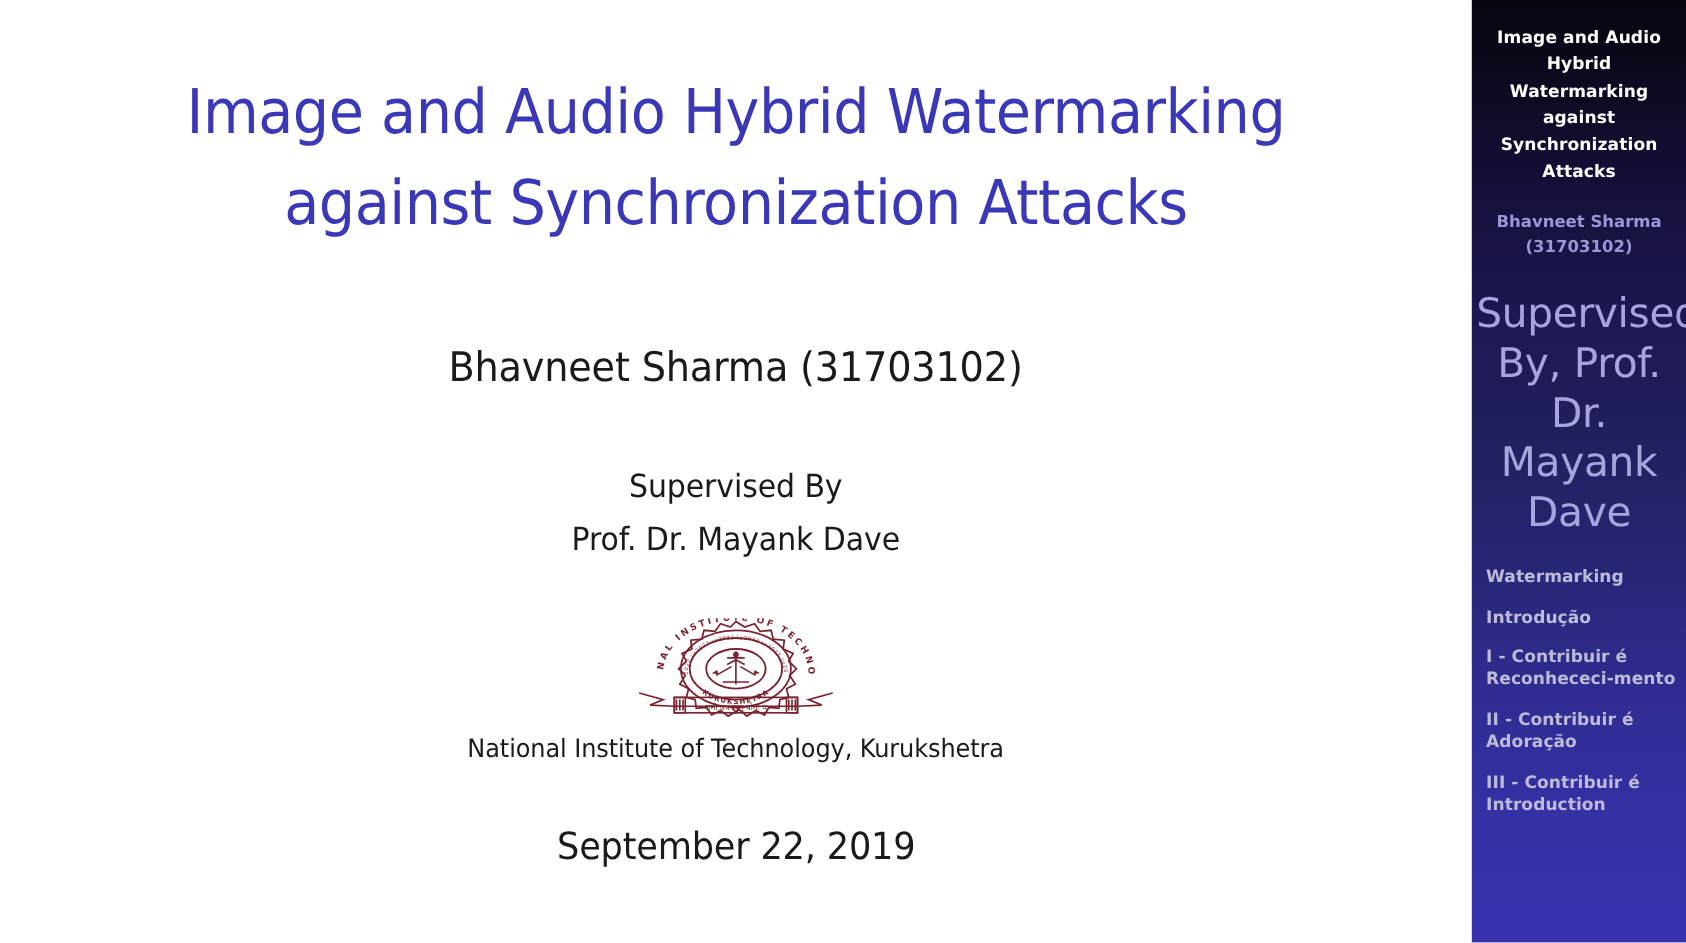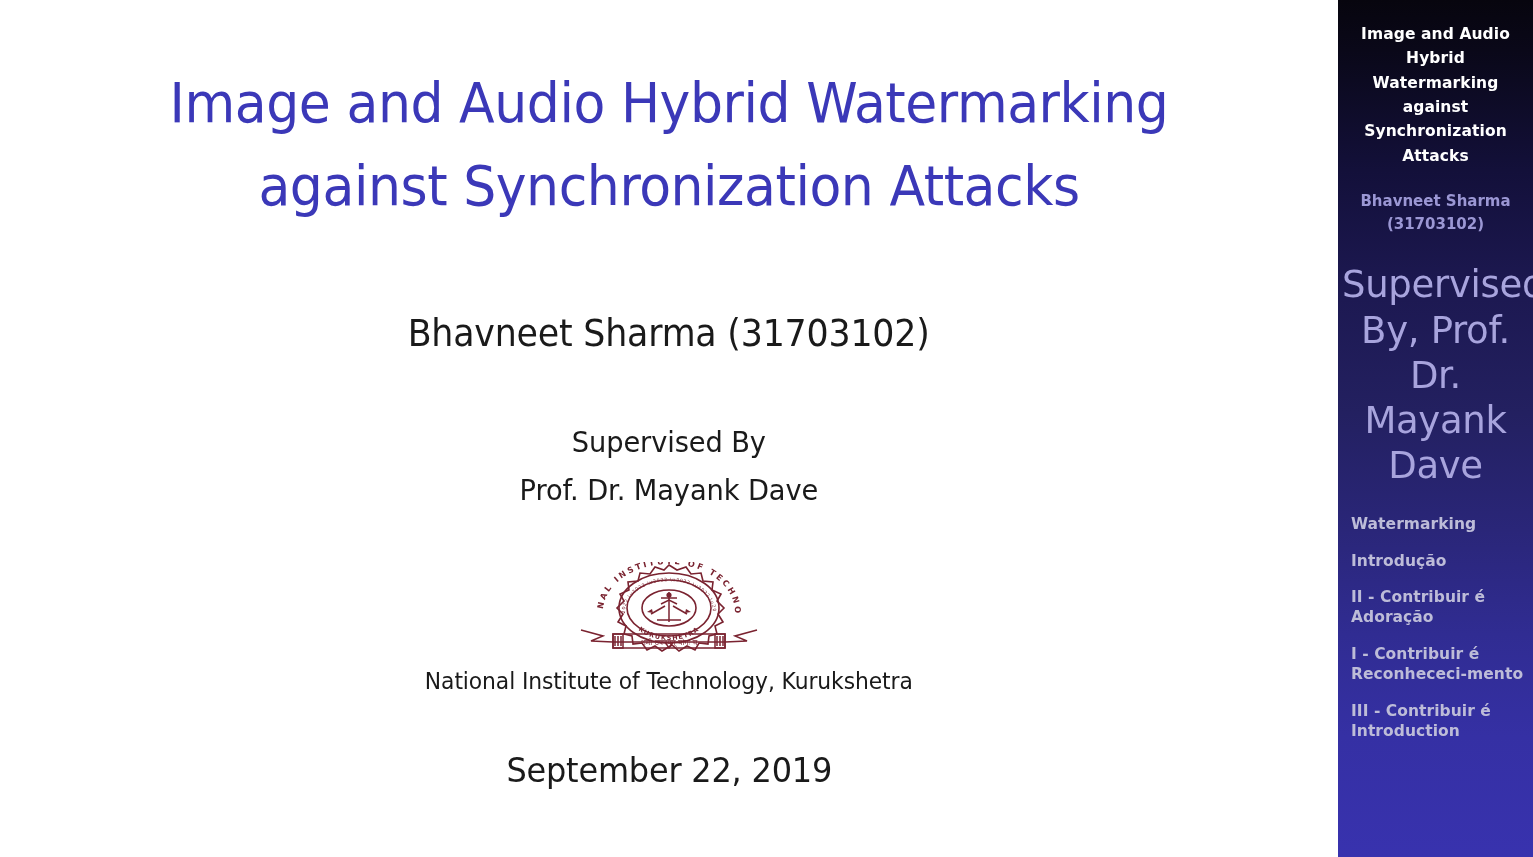--- a/index.html
+++ b/index.html
@@ -251,20 +251,20 @@
 
     <div id="sidebar-title">Image and Audio Hybrid Watermarking against Synchronization Attacks</div>
 
     <div id="sidebar-author">Bhavneet Sharma (31703102)</div>
 
     <div id="sidebar-section">Supervised By, Prof. Dr. Mayank Dave</div>
 
     <div id="sidebar-nav">
       <div class="nav-item">Watermarking</div>
       <div class="nav-item">Introdução</div>
+      <div class="nav-item">I - Contribuir é Reconhececi-mento</div>
       <div class="nav-item">II - Contribuir é Adoração</div>
-      <div class="nav-item">I - Contribuir é Reconhececi-mento</div>
       <div class="nav-item">III - Contribuir é Introduction</div>
     </div>
 
   </div>
 
 </div>
 
 </body></html>

